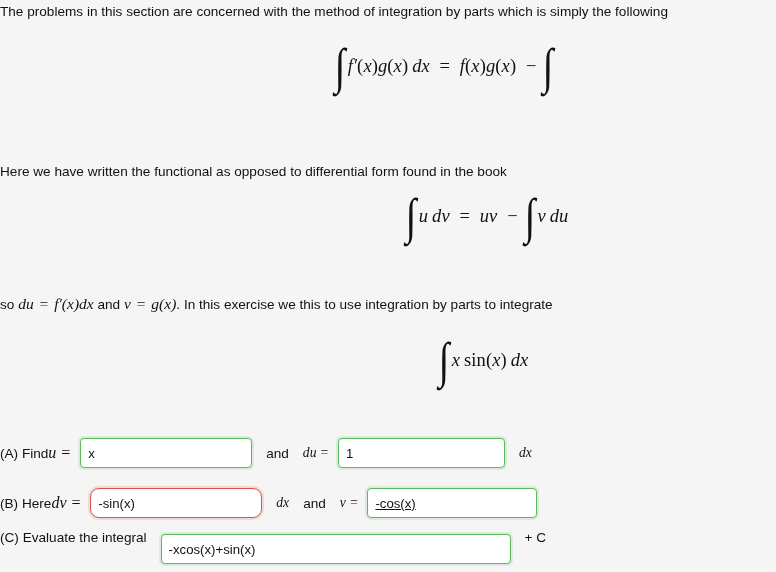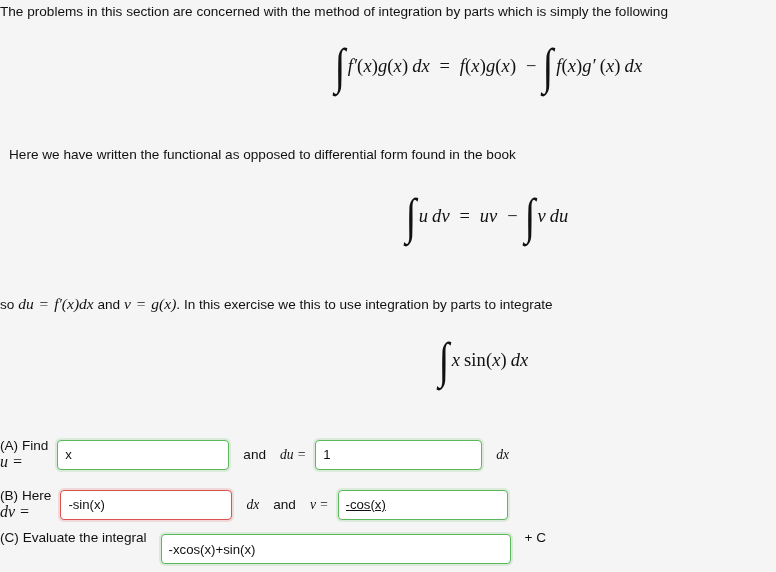--- a/index.html
+++ b/index.html
@@ -93,21 +93,20 @@
     left: 0;
     display: flex;
     align-items: center;
     white-space: nowrap;
   }
   .row-label {
     font-size: 13.6px;
     color: #111;
     display: flex;
     align-items: baseline;
-    flex-direction: column;
   }
   .row-label .mi,
   .row-label .mn {
     font-size: 16px;
   }
   .infix {
     font-size: 13.6px;
     color: #111;
     display: flex;
     align-items: baseline;
@@ -145,26 +144,23 @@
 
   <div class="eqn" style="top:48px; left:333px;">
     <span class="intsym">∫</span>
     <span class="body">
       <span><i>f</i><span class="prime">′</span><span class="rom">(</span><i>x</i><span class="rom">)</span><i>g</i><span class="rom">(</span><i>x</i><span class="rom">)</span><span class="sp"></span><i>dx</i></span>
       <span class="rel">=</span>
       <span><i>f</i><span class="rom">(</span><i>x</i><span class="rom">)</span><i>g</i><span class="rom">(</span><i>x</i><span class="rom">)</span></span>
       <span class="rel">−</span>
     </span>
     <span class="intsym">∫</span>
-    <span class="body">
-      <span><i>f</i><span class="rom">(</span><i>x</i><span class="rom">)</span><i>g</i><span class="prime">′</span><span class="sp"></span><span class="rom">(</span><i>x</i><span class="rom">)</span><span class="sp"></span><i>dx</i></span>
-    </span>
-  </div>
-
-  <div class="prose" style="top:146px;margin-left:9px;">Here we have written the functional as opposed to differential form found in the book</div>
+  </div>
+
+  <div class="prose" style="top:163px;">Here we have written the functional as opposed to differential form found in the book</div>
 
   <div class="eqn" style="top:198px; left:404px;">
     <span class="intsym">∫</span>
     <span class="body">
       <span><i>u</i><span class="sp"></span><i>dv</i></span>
       <span class="rel">=</span>
       <span><i>uv</i></span>
       <span class="rel">−</span>
     </span>
     <span class="intsym">∫</span>
@@ -198,21 +194,21 @@
     <span class="gap-m"></span>
     <span class="infix mi">dx</span>
   </div>
 
   <div class="row" style="top:488px; left:0px;">
     <span class="row-label">
         <span>(B) Here </span>
         <span class="mi">dv =</span>
       </span>
     <span class="gap-s"></span>
-    <input class="ans incorrect" type="text" style="width: 172px;" value="-sin(x)">
+    <input class="ans incorrect" type="text" style="width: 172px; border-radius: 9px;" value="-sin(x)">
     <span class="gap-m"></span>
     <span class="infix mi">dx</span>
     <span class="gap-m"></span>
     <span class="infix">and</span>
     <span class="gap-m"></span>
     <span class="infix mi">v =</span>
     <span class="gap-s"></span>
     <input class="ans correct" type="text" style="width: 170px; text-decoration: underline;" value="-cos(x)">
   </div>
 

